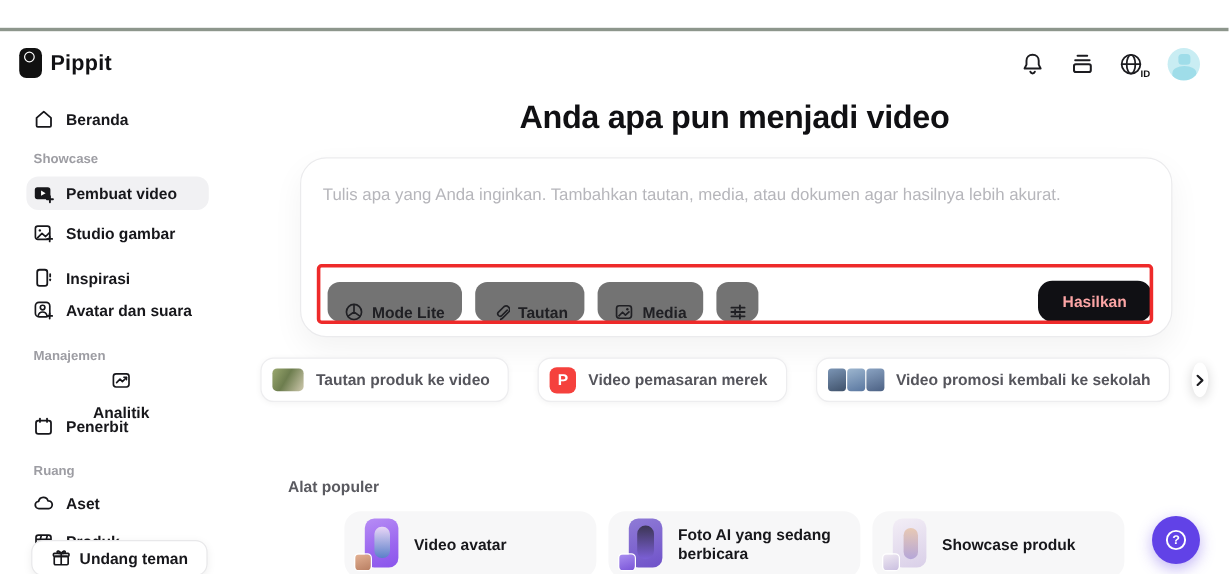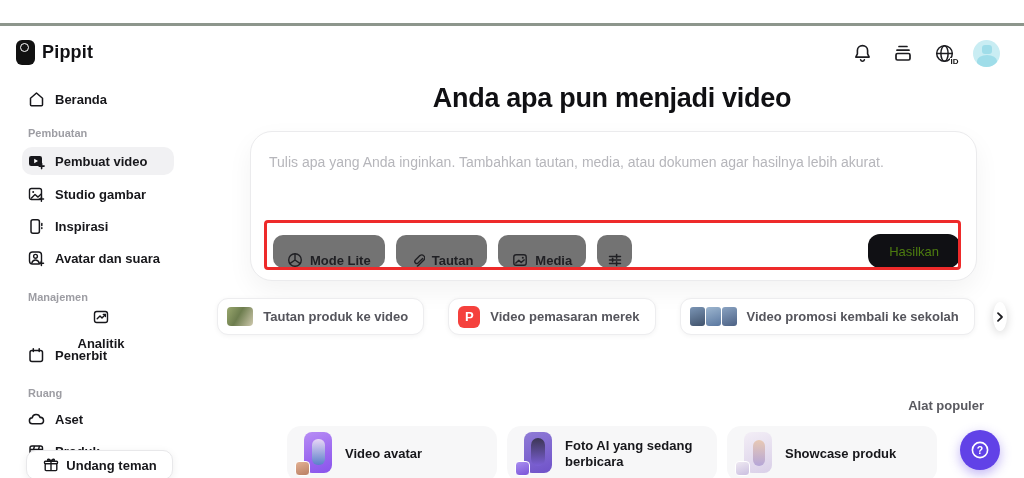--- a/index.html
+++ b/index.html
@@ -7,21 +7,21 @@
   body { font-family:"Liberation Sans", sans-serif; }
   .stage { position:relative; width:1024px; height:478px; background:#fff; overflow:hidden;margin-top:23px; }
   .top-strip { position:absolute; left:0; top:0; width:1024px; height:3px; background:#8d968c; }
 
   
   .brand { position:absolute; left:16px; top:17px; display:flex; align-items:center; gap:7px; }
   .brand-glyph { width:19px; height:25px; background:#111; border-radius:6px; position:relative; }
   .brand-glyph:before { content:""; position:absolute; left:4px; top:3px; width:7px; height:7px; border:1.8px solid #fff; border-radius:50%; }
   .brand-name { font-size:18px; font-weight:800; color:#111114; letter-spacing:.2px; }
   .topbar-right { position:absolute; right:24px; top:15px; display:flex; align-items:center; gap:17px; height:30px; }
-  .tb-icon { width:24px; height:24px; display:flex; align-items:center; justify-content:center; cursor:pointer; position:relative; }
+  .tb-icon { width:24px; height:24px; display:flex; align-items:center; cursor:pointer; position:relative; }
   .lang-badge { position:absolute; right:-3px; bottom:-1px; font-size:8px; font-weight:800; color:#111; background:#fff; line-height:1; padding:0 .5px; }
   .avatar { width:27px; height:27px; border-radius:50%; background:#c9edf3; position:relative; overflow:hidden; cursor:pointer; }
   .avatar:before { content:""; position:absolute; left:8.5px; top:5px; width:10px; height:9px; border-radius:3px; background:#9fdde9; }
   .avatar:after { content:""; position:absolute; left:3.5px; top:15px; width:20px; height:12px; border-radius:50% 50% 0 0; background:#9fdde9; }
 
   
   .sidebar { position:absolute; left:12px; top:56px; width:240px; height:422px; }
   .nav-item { position:absolute; left:10px; width:152px; height:28px; display:flex; align-items:center; gap:10px; padding-left:6px; border-radius:10px; cursor:pointer; }
   .nav-item.active { background:#f1f1f3; }
   .nlabel { font-size:13px; font-weight:700; color:#17171b; white-space:nowrap; }
@@ -32,37 +32,37 @@
 
   
   .page-title { position:absolute; left:240px; top:60px; width:744px; text-align:center; font-size:27px; font-weight:800; color:#101013; letter-spacing:-.3px; }
   .prompt-card { position:absolute; left:250px; top:108px; width:727px; height:150px; background:#fff; border:1.5px solid #ebebed; border-radius:22px; box-shadow:0 10px 26px rgba(0,0,0,.05); }
   .prompt-input { position:absolute; left:18px; top:22px; width:660px; height:62px; border:none; outline:none; resize:none; font-family:"Liberation Sans",sans-serif; font-size:14px; color:#333; background:transparent; }
   .prompt-input::placeholder { color:#b6b6bb; }
   .prompt-toolbar { position:absolute; left:22px; right:16px; bottom:12px; height:34px; display:flex; align-items:center; gap:11px; }
   .pill { height:33px; display:flex; align-items:flex-end; gap:7px; padding:0 14px; background:#737373; border-radius:10px; font-size:13px; font-weight:700; color:#202024; cursor:pointer; white-space:nowrap; }
   .pill-sq { width:35px; padding:0; justify-content:center; }
   .spacer { flex:1; }
-  .generate-btn { height:34px; padding:0 21px; background:#101014; color:#4d7c0f; border:none; border-radius:12px; font-family:"Liberation Sans",sans-serif; font-size:13px; font-weight:400; cursor:pointer; }
+  .generate-btn { height:34px; padding:0 21px; background:#101014; color:#fca5a5; border:none; border-radius:12px; font-family:"Liberation Sans",sans-serif; font-size:13px; font-weight:700; cursor:pointer; }
   .annotation-box { position:absolute; left:264px; top:197px; width:697px; height:50px; border:3px solid #ee2a2a; border-radius:4px; z-index:5; pointer-events:none; }
 
   
   .chips-row { position:absolute; left:240px; top:275px; width:744px; display:flex; align-items:center; justify-content:center; gap:24px; }
   .chip { height:37px; display:flex; align-items:center; gap:10px; padding:0 15px 0 9px; background:#fff; border:1px solid #ededef; border-radius:11px; box-shadow:0 1px 5px rgba(0,0,0,.05); font-size:13px; font-weight:600; color:#55555c; cursor:pointer; white-space:nowrap; }
   .chip-thumb { width:26px; height:19px; border-radius:4px; background:linear-gradient(120deg,#9aa86f 0%,#6d7d4e 45%,#cfc9ae 100%); }
   .chip-thumb-multi { display:flex; gap:1px; }
   .chip-thumb-multi i { width:15px; height:19px; border-radius:3px; display:block; }
   .chip-thumb-multi i:nth-child(1){ background:linear-gradient(160deg,#7b95b5,#40526b); }
   .chip-thumb-multi i:nth-child(2){ background:linear-gradient(160deg,#9db6cf,#5a77a0); }
   .chip-thumb-multi i:nth-child(3){ background:linear-gradient(160deg,#8aa3c2,#4c6184); }
   .p-badge { width:22px; height:22px; border-radius:6px; background:#f5413d; color:#fff; font-size:13px; font-weight:800; display:flex; align-items:center; justify-content:center; }
   .chips-next { width:29px; height:29px; border-radius:50%; background:#fff; box-shadow:0 2px 10px rgba(0,0,0,.16); display:flex; align-items:center; justify-content:center; cursor:pointer; margin-left:-6px; }
 
   
-  .popular-title { position:absolute; left:240px; top:375px; width:744px; text-align:right; font-size:13px; font-weight:700; color:#5a5a60; }
+  .popular-title { position:absolute; left:240px; top:375px; width:744px; text-align:left; font-size:13px; font-weight:700; color:#5a5a60; }
   .cards-row { position:absolute; left:240px; top:403px; width:744px; display:flex; justify-content:center; gap:10px; }
   .tool-card { width:210px; height:56px; background:#f7f7f8; border-radius:14px; display:flex; align-items:center; gap:13px; padding-left:11px; cursor:pointer; }
   .tool-thumb { position:relative; width:34px; height:44px; flex:0 0 34px; }
   .tt-main { position:absolute; right:0; top:0; width:28px; height:41px; border-radius:8px; }
   .tt-sub { position:absolute; left:-3px; bottom:0; width:15px; height:15px; border-radius:4px; border:1.5px solid #fff; }
   .t1 .tt-main { background:linear-gradient(160deg,#b78df5 0%,#9a66ef 60%,#8a54ec 100%); }
   .t1 .tt-main:before { content:""; position:absolute; left:8px; top:7px; width:13px; height:26px; border-radius:6px; background:linear-gradient(180deg,#e9d6f7,#5b80c9); }
   .t1 .tt-sub { background:linear-gradient(160deg,#e3b193,#b97f63); }
   .t2 .tt-main { background:linear-gradient(160deg,#8f7bd6 0%,#6f52c9 100%); }
   .t2 .tt-main:before { content:""; position:absolute; left:7px; top:6px; width:14px; height:28px; border-radius:7px; background:linear-gradient(180deg,#3c3654,#7b5fd6); }
@@ -118,21 +118,21 @@
 
     <div class="nav-item" style="top:6px;">
       <span class="nicon">
         <svg width="17" height="17" viewBox="0 0 17 17" fill="none" stroke="#17171b" stroke-width="1.5" stroke-linejoin="round">
             <path d="M2.5 7.2 8.5 2l6 5.2v6.6a1 1 0 0 1-1 1h-10a1 1 0 0 1-1-1z"></path>
           </svg>
       </span>
       <span class="nlabel">Beranda</span>
     </div>
 
-    <div class="sec-label" style="top:48px;">Pembuatan</div>
+    <div class="sec-label" style="top:48px;">Showcase</div>
 
     <div class="nav-item active" style="top:68px;">
       <span class="nicon">
         <svg width="17" height="17" viewBox="0 0 17 17" fill="none">
             <rect x="1" y="3" width="13" height="10" rx="2.2" fill="#17171b"></rect>
             <path d="M6.2 5.8v4.4l3.8-2.2z" fill="#fff"></path>
             <path d="M13.6 10.6v5M11.1 13.1h5" stroke="#17171b" stroke-width="1.6" stroke-linecap="round" style="stroke:#17171b"></path>
             <path d="M13.6 10.9v4.4M11.4 13.1h4.4" stroke="#fff" stroke-width="3.4" stroke-linecap="round" opacity="0"></path>
           </svg>
       </span>
@@ -144,21 +144,21 @@
         <svg width="17" height="17" viewBox="0 0 17 17" fill="none" stroke="#17171b" stroke-width="1.4" stroke-linejoin="round">
             <rect x="1.5" y="2.5" width="12" height="11" rx="2"></rect>
             <circle cx="5.2" cy="6" r="1" fill="#17171b" stroke="none"></circle>
             <path d="M3 12.5 7 8.5l3 2.6 3.5-3.4"></path>
             <path d="M13.4 11v4.2M11.3 13.1h4.2" stroke-width="1.5" stroke-linecap="round"></path>
           </svg>
       </span>
       <span class="nlabel">Studio gambar</span>
     </div>
 
-    <div class="nav-item" style="top:133px;">
+    <div class="nav-item" style="top:133px;align-items:flex-end;">
       <span class="nicon">
         <svg width="17" height="17" viewBox="0 0 17 17" fill="none" stroke="#17171b" stroke-width="1.5" stroke-linecap="round">
             <rect x="3" y="1.8" width="8.4" height="13.4" rx="2"></rect>
             <line x1="13.8" y1="5.4" x2="13.8" y2="7.4"></line>
             <line x1="13.8" y1="9.8" x2="13.8" y2="10.6"></line>
           </svg>
       </span>
       <span class="nlabel">Inspirasi</span>
     </div>
 

